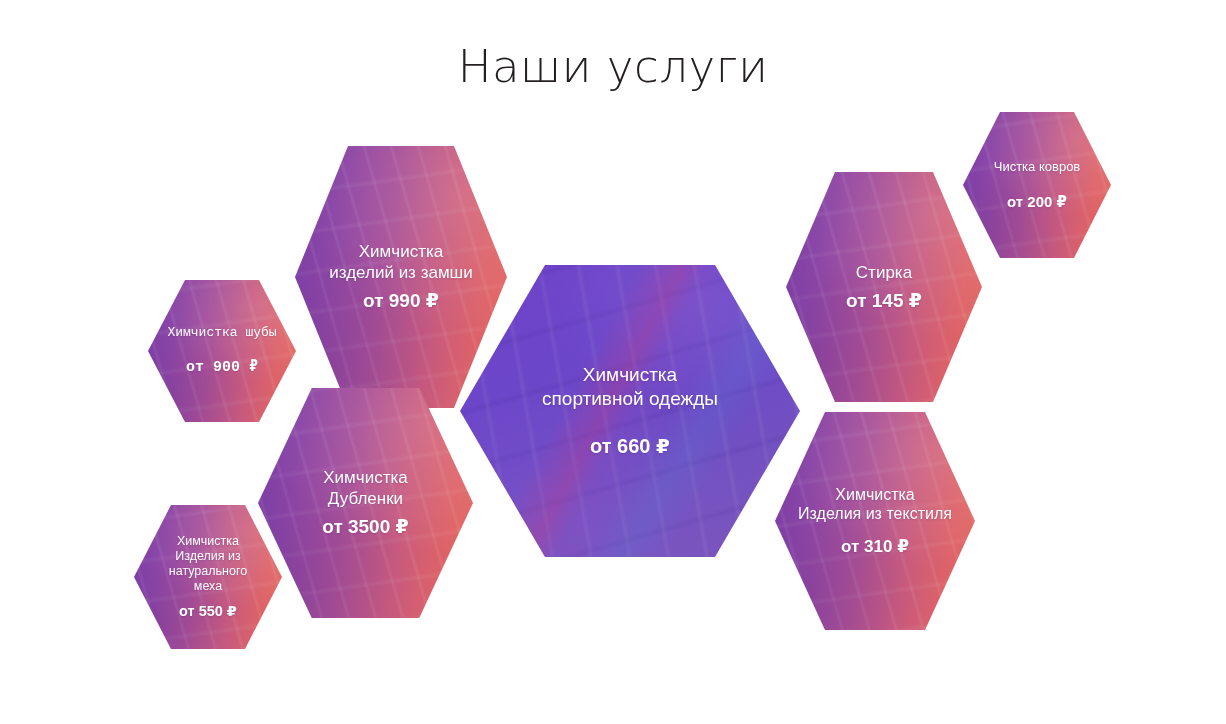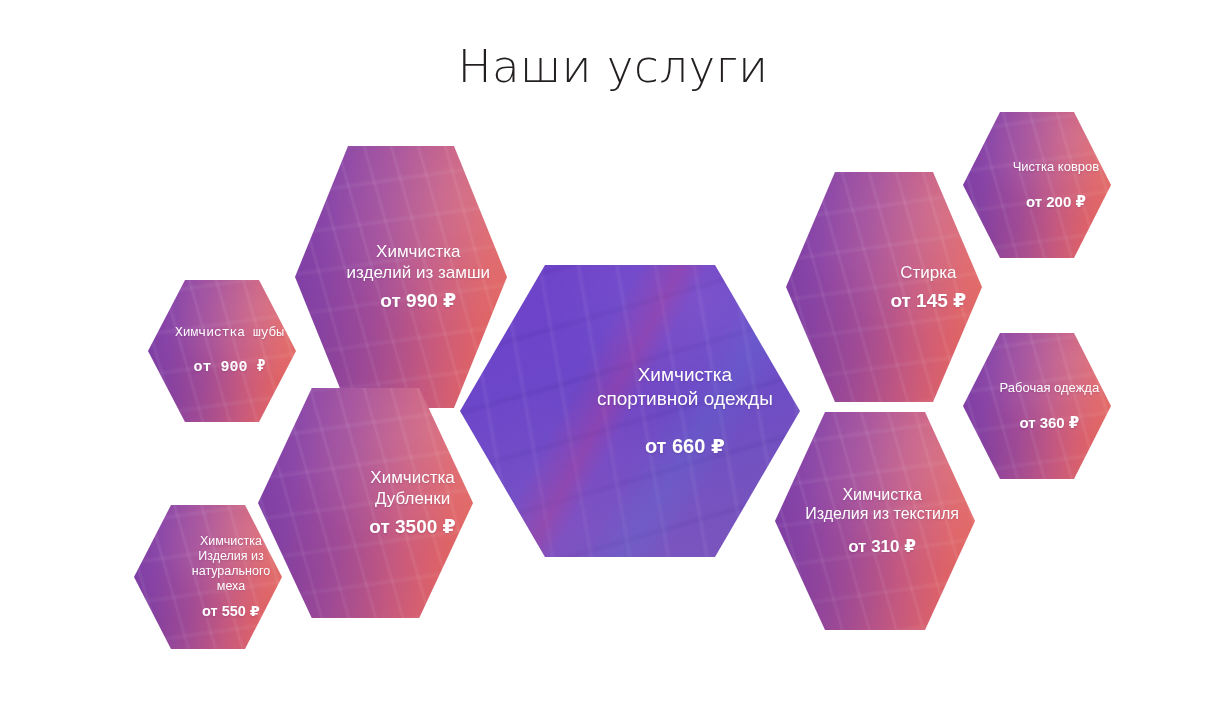--- a/index.html
+++ b/index.html
@@ -34,21 +34,21 @@
     color: #231f20;
     line-height: 1;
     white-space: nowrap;
   }
 
   
   .hex {
     position: absolute;
     display: flex;
     align-items: center;
-    justify-content: flex-end;
+    justify-content: center;
     box-sizing: border-box;
     -webkit-clip-path: polygon(
         25% 0%, 75% 0%, 100% 50%, 75% 100%, 25% 100%, 0% 50%);
     clip-path: polygon(
         25% 0%, 75% 0%, 100% 50%, 75% 100%, 25% 100%, 0% 50%);
     background: linear-gradient(100deg, #7b3fa6 0%, #8d46a6 22%,
                                 #a martin 0%, #b0529b 46%,
                                 #d25c79 72%, #e0655f 100%);
     overflow: hidden;
   }
@@ -238,20 +238,14 @@
     </div>
   </div>
 
   <div class="hex tier-sm" style="left:963px; top:112px; width:148px; height:146px;">
     <div class="hex-label">
       <span class="hex-name">Чистка ковров</span>
       <span class="hex-price">от 200 ₽</span>
     </div>
   </div>
 
-  <div class="hex tier-sm" style="left:963px; top:333px; width:148px; height:146px;">
-    <div class="hex-label">
-      <span class="hex-name">Рабочая одежда</span>
-      <span class="hex-price">от 360 ₽</span>
-    </div>
-  </div>
 
 </div>
 
 </body></html>

